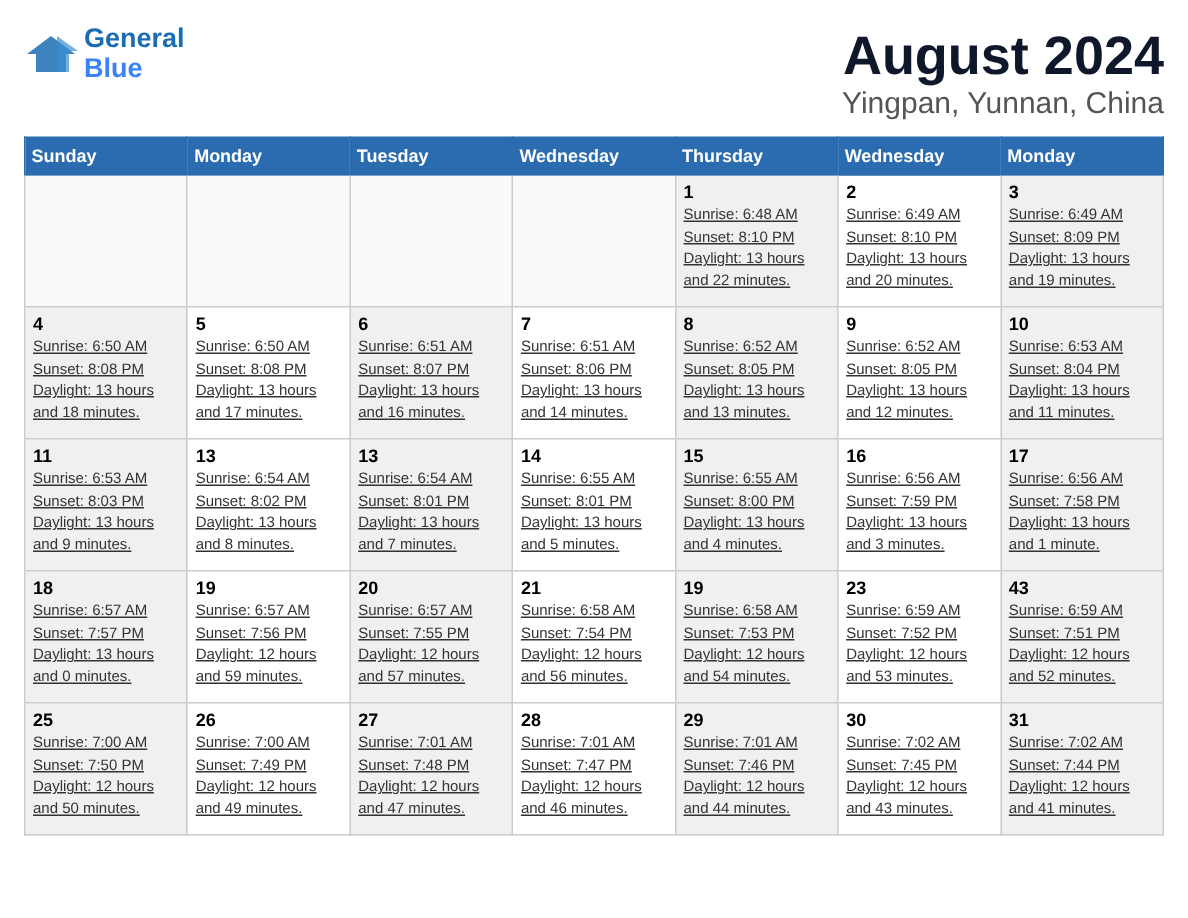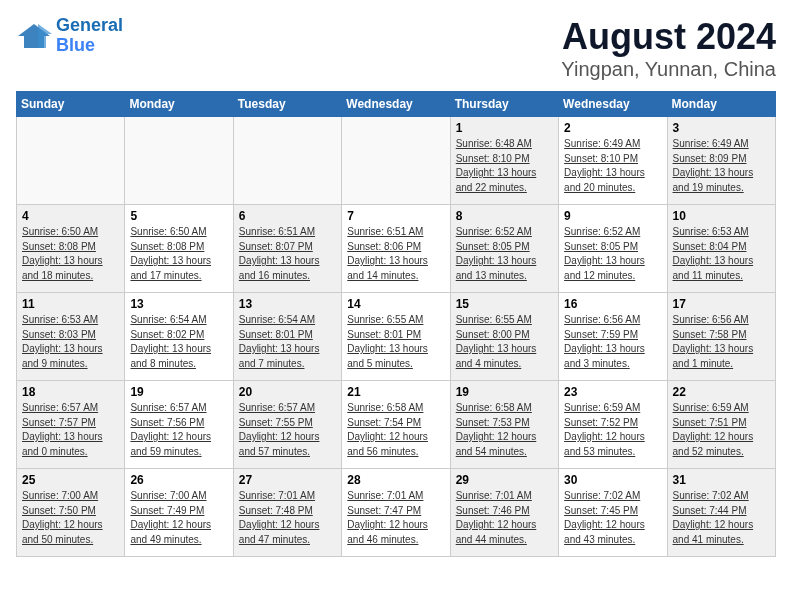--- a/index.html
+++ b/index.html
@@ -218,21 +218,21 @@
         </td>
         <td class="cell-shaded">
           <span class="day-number">19</span>
           <div class="cell-info">Sunrise: 6:58 AM<br>Sunset: 7:53 PM<br>Daylight: 12 hours<br>and 54 minutes.</div>
         </td>
         <td>
           <span class="day-number">23</span>
           <div class="cell-info">Sunrise: 6:59 AM<br>Sunset: 7:52 PM<br>Daylight: 12 hours<br>and 53 minutes.</div>
         </td>
         <td class="cell-shaded">
-          <span class="day-number">22</span>
+          <span class="day-number">43</span>
           <div class="cell-info">Sunrise: 6:59 AM<br>Sunset: 7:51 PM<br>Daylight: 12 hours<br>and 52 minutes.</div>
         </td>
       </tr>
       <tr>
         <td class="cell-shaded">
           <span class="day-number">25</span>
           <div class="cell-info">Sunrise: 7:00 AM<br>Sunset: 7:50 PM<br>Daylight: 12 hours<br>and 50 minutes.</div>
         </td>
         <td>
           <span class="day-number">26</span>

